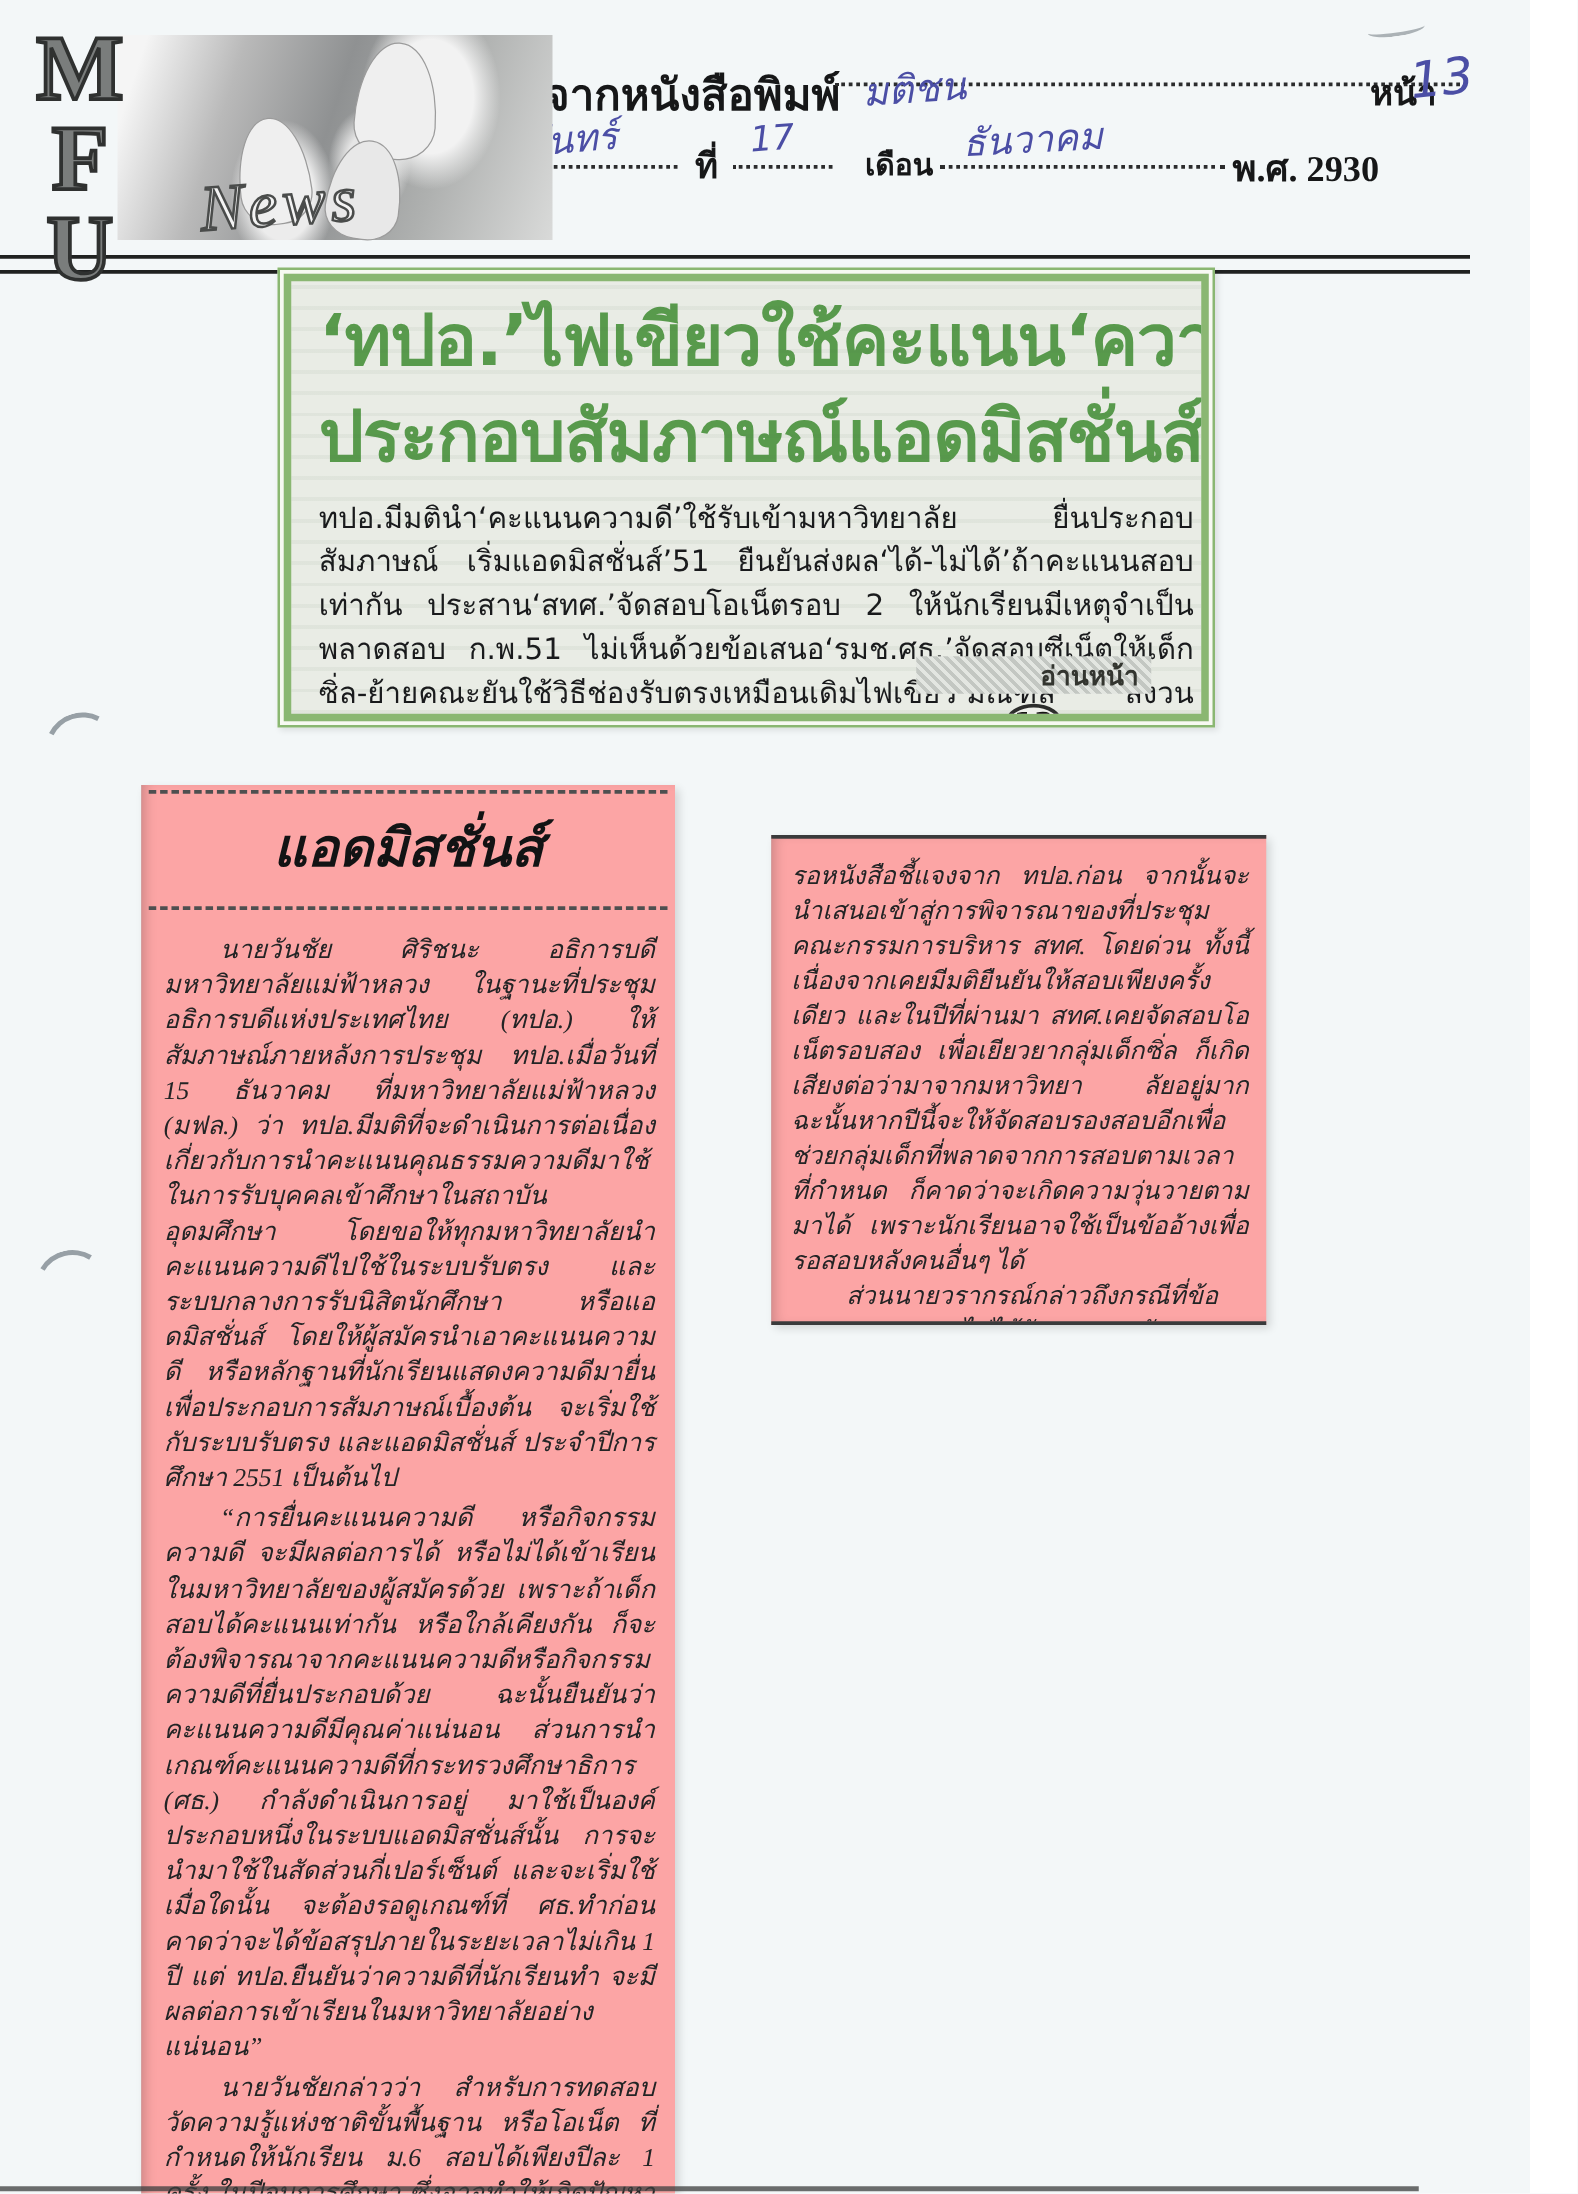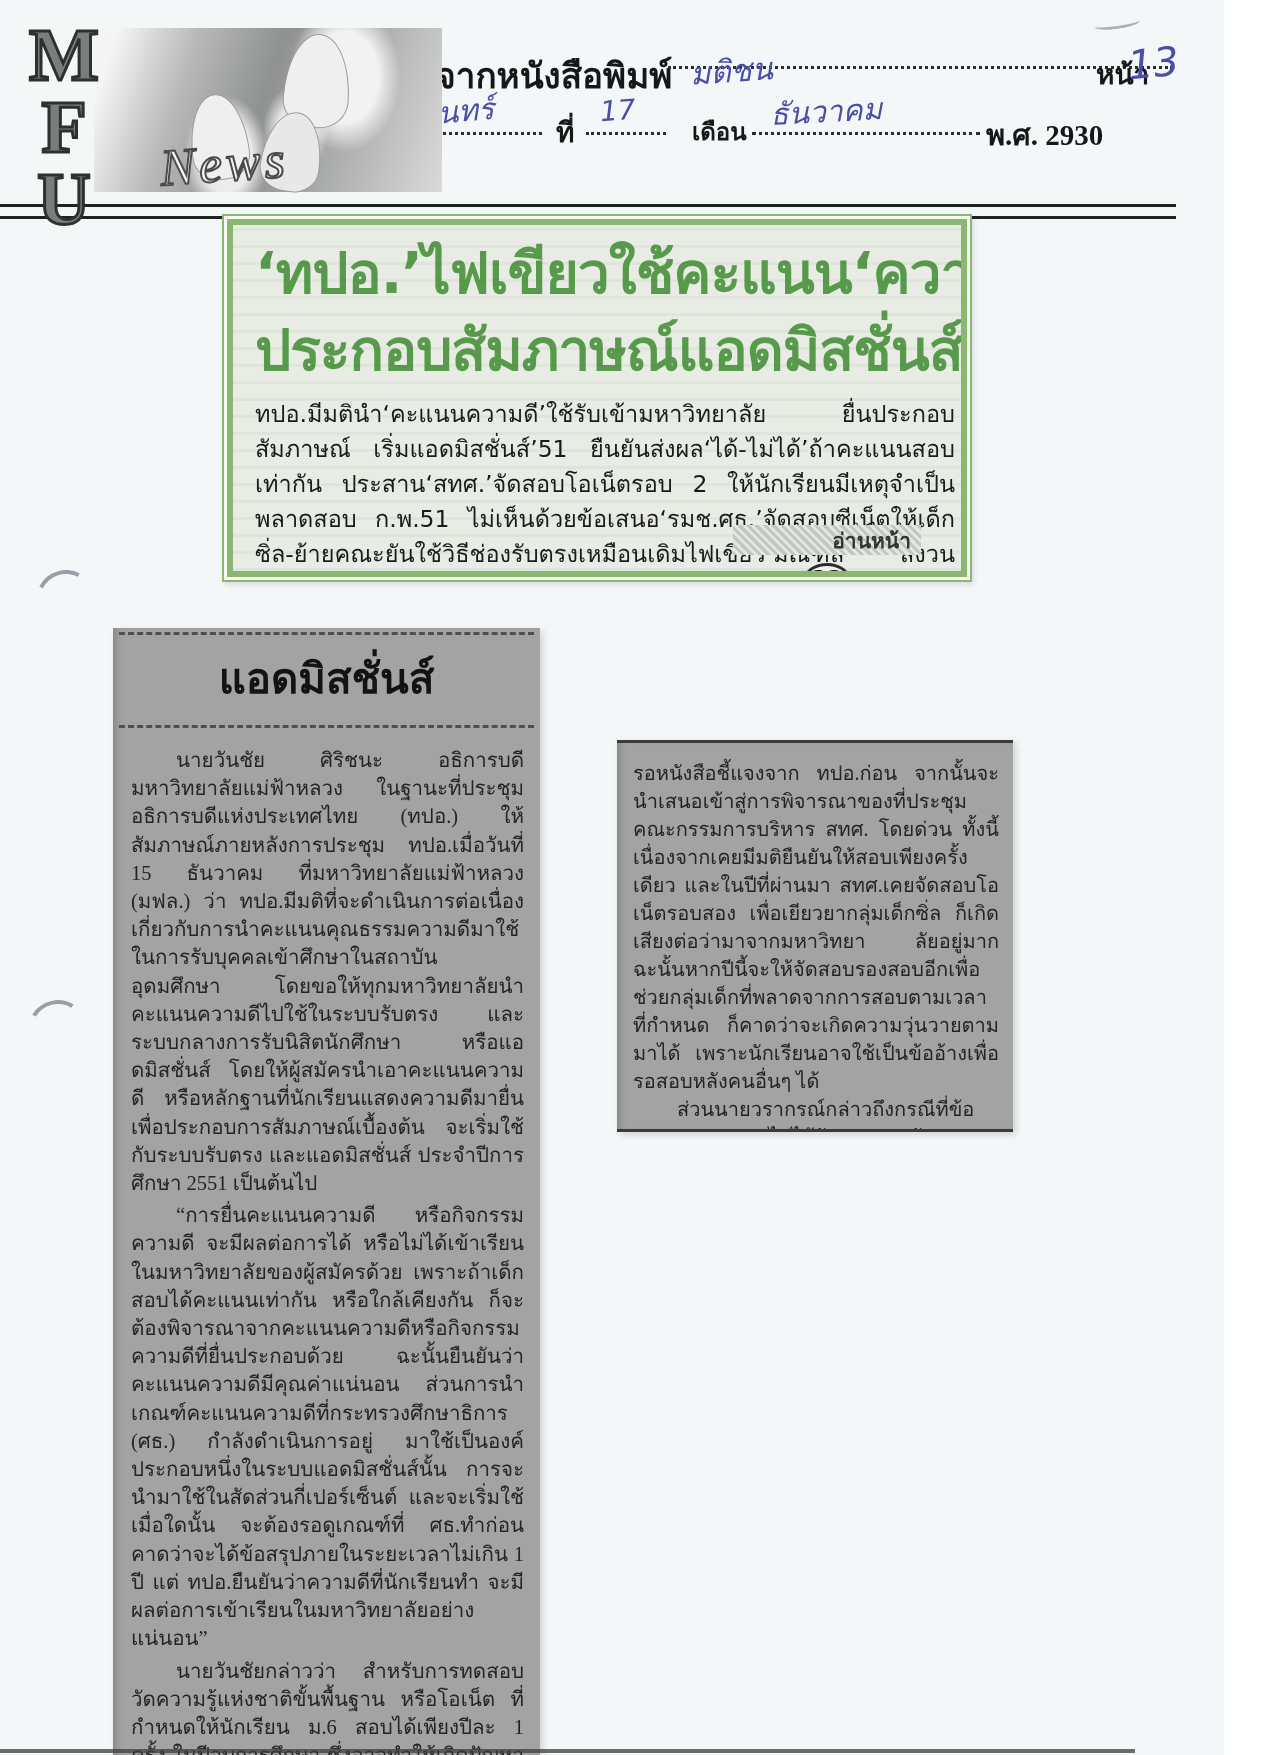--- a/index.html
+++ b/index.html
@@ -83,31 +83,31 @@
         align-items:center; gap:8px;flex-direction:column;}
   .gb-badge-strip{display:flex; align-items:center; justify-content:flex-end;
         width:168px; height:30px; padding:0 10px;
         background:repeating-linear-gradient(45deg,#c3c7c2 0 3px,#e3e6e1 3px 6px);
         font-family:"DejaVu Sans", sans-serif; font-weight:bold; font-size:21px; color:#33352f;}
   .gb-badge-circle{width:40px; height:34px; border:3px solid #2c2d2b; border-radius:50%;
         background:#eef0ea; display:flex; align-items:center; justify-content:center;
         font-family:"DejaVu Sans", sans-serif; font-weight:bold; font-size:23px; color:#141511;}
 
   
-  .clip{position:absolute; background:#a3a3a3; color:#232425;
-        box-shadow:inset 8px 0 10px -6px rgba(0,0,0,.22), 3px 3px 7px rgba(0,0,0,.14);}
+  .clip{position:absolute; background:#fca5a5; color:#232425;
+        box-shadow:inset 8px 0 10px -6px rgba(0,0,0,.22), 3px 3px 7px rgba(0,0,0,.14);font-style:italic;}
   .clip-left{left:113px; top:628px; width:427px; height:1127px; padding:0; box-sizing:border-box;}
   .clip-left-head{border-top:3px dashed #4e4f50; border-bottom:3px dashed #4e4f50;
         margin:4px 6px 0 6px; padding:10px 0 14px 0; text-align:center;}
   .clip-left-title{font-family:"DejaVu Sans", sans-serif; font-weight:800; font-size:42px;
         color:#121314; letter-spacing:0px;}
   .clip-body{padding:14px 12px 0 14px; font-size:20.5px; line-height:28.2px;
         text-align:justify; font-family:"Liberation Serif", serif;}
   .clip-body p{margin:4px; text-indent:2.2em;}
-  .clip-right{left:617px; top:740px; width:396px; height:392px; box-sizing:border-box;
+  .clip-right{left:617px; top:668px; width:396px; height:392px; box-sizing:border-box;
         border-top:3px solid #3a3b3c; border-bottom:3px solid #3a3b3c;
         padding:16px 14px 0 16px; font-size:20px; line-height:28px; text-align:justify;
         font-family:"Liberation Serif", serif; overflow:hidden;}
   .clip-right p{margin:0;}
   .clip-right p + p{text-indent:2.2em;}
 </style>
 </head>
 <body>
 
 <div class="page">

